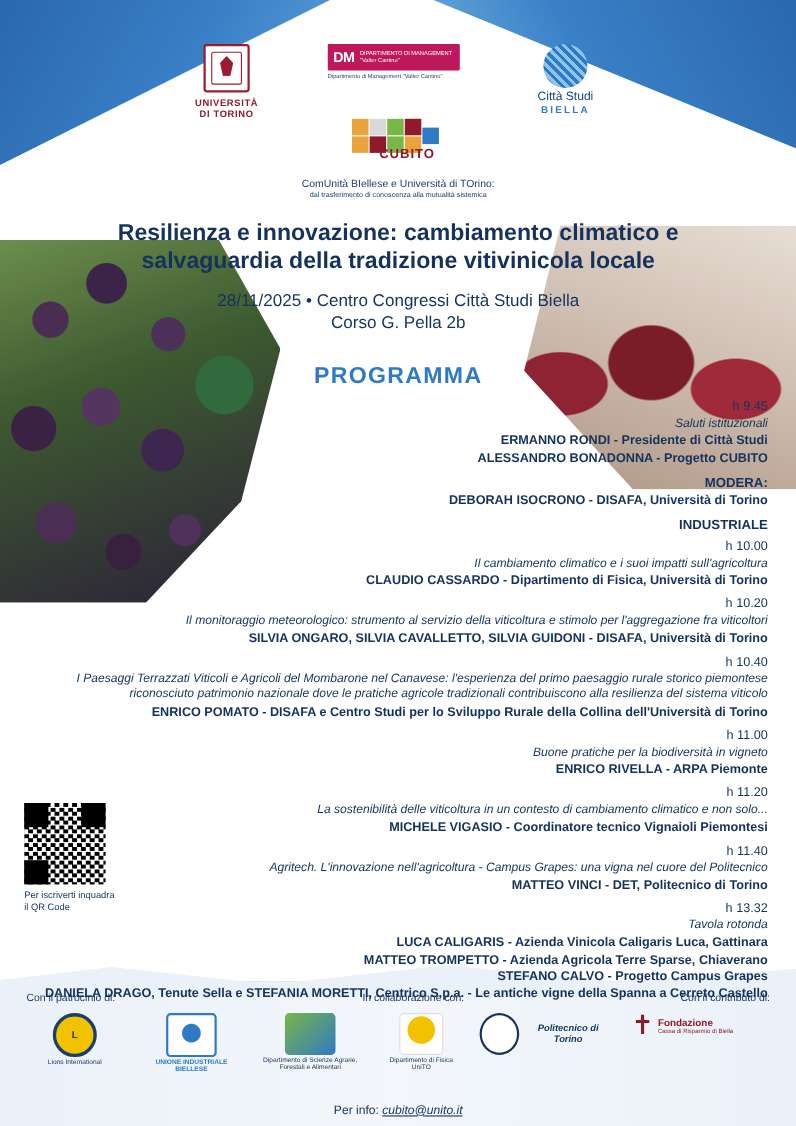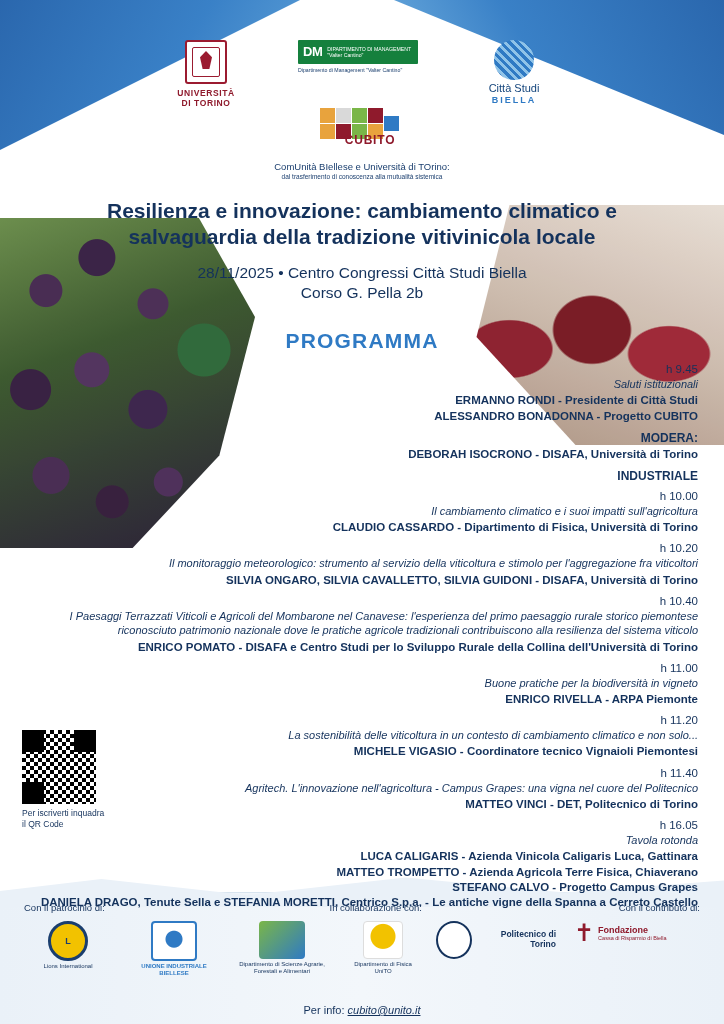--- a/index.html
+++ b/index.html
@@ -85,21 +85,21 @@
   .logo-unito .crest:after{
     content:""; position:absolute; left:50%; top:9px; width:12px; height:18px;
     margin-left:-6px; background:#9b1b30;
     clip-path: polygon(50% 0,100% 35%,78% 100%,22% 100%,0 35%);
   }
   .logo-unito .t1 { font-size:8.5px; font-weight:bold; color:#8f1a2c; letter-spacing:.6px; }
   .logo-unito .t2 { font-size:8.5px; font-weight:bold; color:#8f1a2c; letter-spacing:.6px; }
 
   .logo-dm { width:120px; }
   .logo-dm .bar {
-    background:#15803d; color:#fff; font-size:5.2px; line-height:1.25;
+    background:#be185d; color:#fff; font-size:5.2px; line-height:1.25;
     padding:4px 5px; border-radius:1px; display:flex; gap:5px; align-items:center;
   }
   .logo-dm .bar .big { font-size:13px; font-weight:bold; letter-spacing:-.5px; }
   .logo-dm .sub { font-size:5.2px; color:#1a3e6e; line-height:1.35; margin-top:3px; }
 
   .logo-cs { width:96px; text-align:center; }
   .logo-cs .circ {
     width:40px; height:40px; border-radius:50%; margin:0 auto 3px;
     background: repeating-linear-gradient(45deg, #2f7ac4 0 3px, #8fc3e8 3px 6px);
   }
@@ -196,21 +196,21 @@
   .dfis {
     width:40px; height:38px; margin:0 auto 2px; border-radius:4px;
     background: radial-gradient(circle at 50% 40%, #f2c200 0 12px, transparent 13px), #fff;
     border:1px solid #ddd;
   }
   .polito-crest {
     width:38px; height:38px; border-radius:50%; margin:0 auto;
     border:2px solid #14325c; background:#fff;
   }
   .polito-row { display:flex; align-items:center; gap:5px; }
-  .polito-txt { font-size:8.5px; font-weight:bold; color:#14325c; line-height:1.15; text-align:right; }
+  .polito-txt { font-size:8.5px; font-weight:bold; color:#14325c; line-height:1.15; text-align:center;font-style:italic; }
   .fond {
     font-size:9px; color:#8f1a2c; font-weight:bold; line-height:1.15; text-align:left;
   }
   .fond .sm { font-size:5.5px; color:#8f1a2c; font-weight:normal; }
   .fond-row { display:flex; align-items:center; gap:4px; }
   .fond-mark { font-size:24px; color:#8f1a2c; line-height:1; }
   .info-line {
     position:absolute; bottom:8px; left:0; width:100%; text-align:center;
     font-size:11px; color:#14325c;
   }
@@ -327,24 +327,24 @@
       <div class="names">MICHELE VIGASIO - Coordinatore tecnico Vignaioli Piemontesi</div>
     </div>
 
     <div class="blk">
       <div class="time">h 11.40</div>
       <div class="desc">Agritech. L'innovazione nell'agricoltura - Campus Grapes: una vigna nel cuore del Politecnico</div>
       <div class="names">MATTEO VINCI - DET, Politecnico di Torino</div>
     </div>
 
     <div class="blk">
-      <div class="time">h 16.05</div>
+      <div class="time">h 13.32</div>
       <div class="desc">Tavola rotonda</div>
       <div class="names">LUCA CALIGARIS - Azienda Vinicola Caligaris Luca, Gattinara</div>
-      <div class="names">MATTEO TROMPETTO - Azienda Agricola Terre Fisica, Chiaverano</div>
+      <div class="names">MATTEO TROMPETTO - Azienda Agricola Terre Sparse, Chiaverano</div>
       <div class="names">STEFANO CALVO - Progetto Campus Grapes</div>
       <div class="names">DANIELA DRAGO, Tenute Sella e STEFANIA MORETTI, Centrico S.p.a. - Le antiche vigne della Spanna a Cerreto Castello</div>
     </div>
   </div>
 
   <div class="qr-area">
     <div class="qr"></div>
     <div class="qr-cap">
       <span>Per iscriverti inquadra</span><br>
       <span>il QR Code</span>

